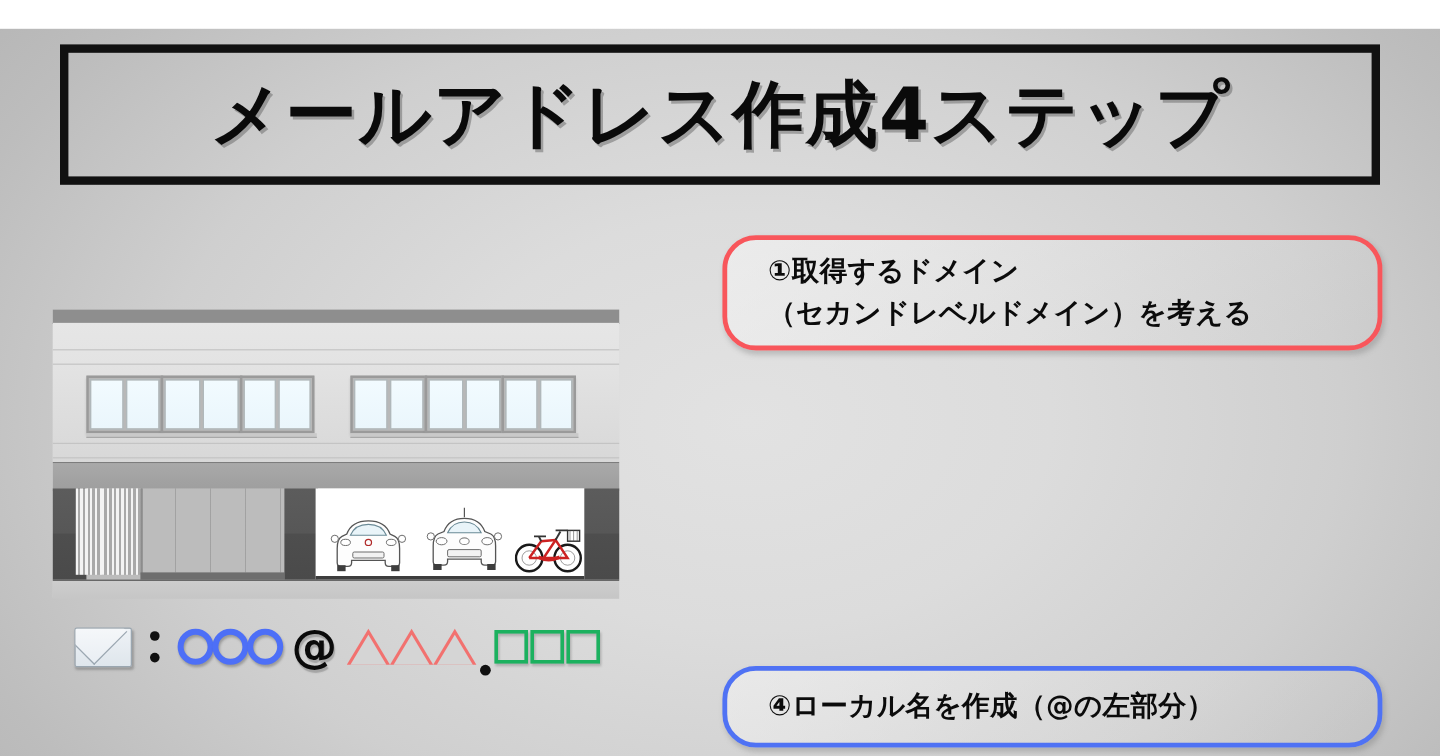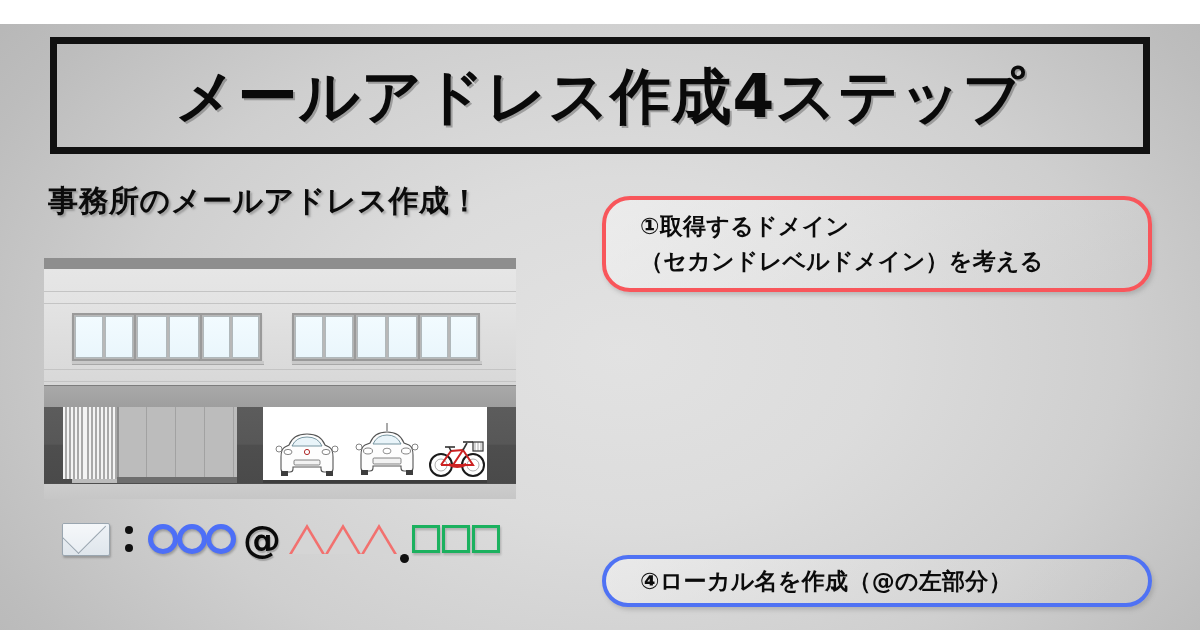--- a/index.html
+++ b/index.html
@@ -295,32 +295,31 @@
     font-size: 23px;
     line-height: 1.52;
     color: #0b0b0b;
     padding-left: 34px;
     white-space: pre-line;
     letter-spacing: 0.3px;
   }
   #step-1 { top: 172px;  height: 96px;  border: 4px solid #f8565b; align-items: center; }
   #step-2 { top: 301px;  height: 96px;  border: 4px solid #00bf5d; }
   #step-3 { top: 433px;  height: 60px;  border: 4px solid #f7964a; }
-  #step-4 { top: 531px;  height: 52px;  border: 4px solid #4f72f4; }
+  #step-4 { top: 531px;  height: 68px;  border: 4px solid #4f72f4; }
 </style>
 </head>
 <body>
 
 <div id="canvas">
 
   <div id="title-frame">
     <div id="title-text">メールアドレス作成4ステップ</div>
   </div>
 
-  <div id="subtitle">事務所のメールアドレス作成！</div>
 
   <div id="building">
     <div class="bld-roofcap"></div>
     <div class="bld-upper">
       <div class="bld-seam" style="top:22px;"></div>
       <div class="bld-seam" style="top:34px;"></div>
       <div class="bld-seam" style="top:100px;"></div>
       <div class="bld-seam" style="top:112px;"></div>
 
       <div class="win-group" style="left:28px; width:64px;">

